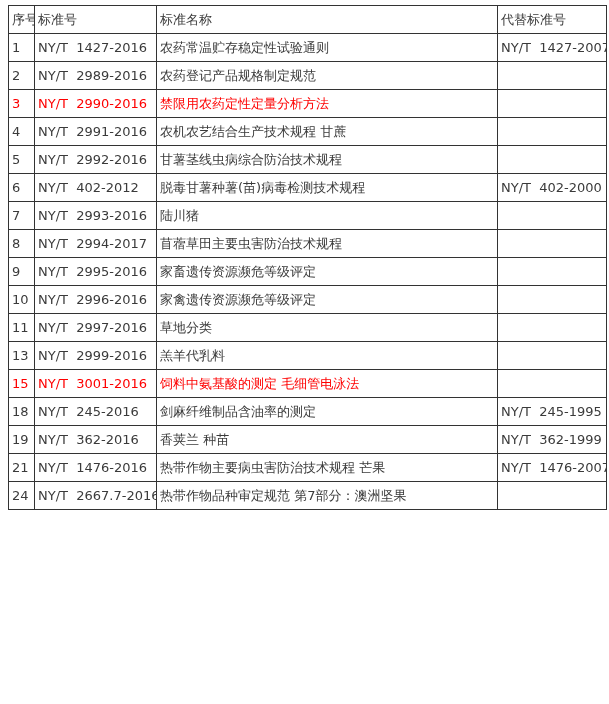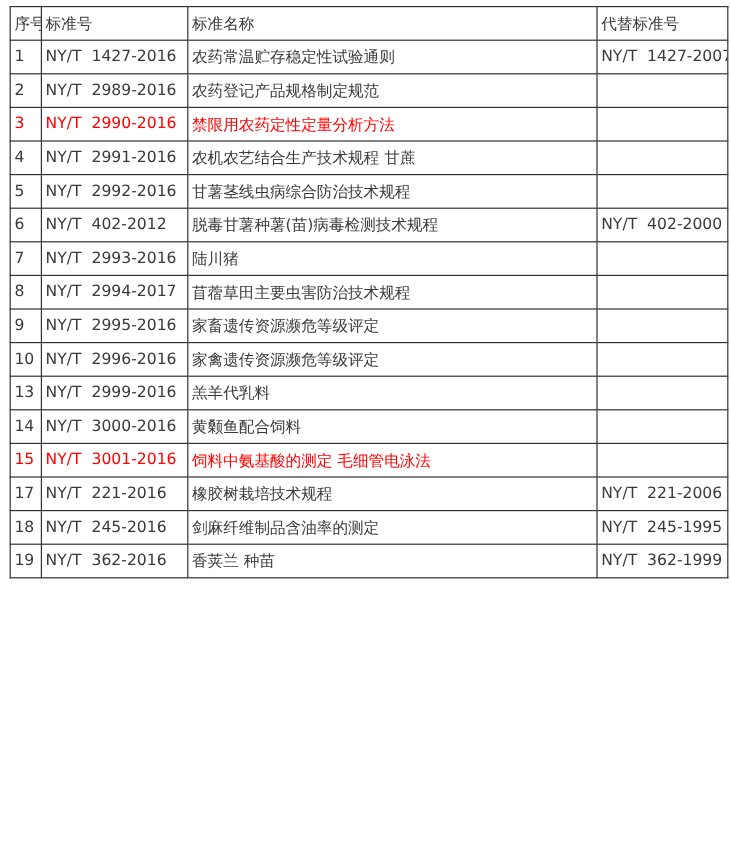--- a/index.html
+++ b/index.html
@@ -112,50 +112,56 @@
           <td>家畜遗传资源濒危等级评定</td>
           <td></td>
         </tr>
         <tr>
           <td>10</td>
           <td>NY/T  2996-2016</td>
           <td>家禽遗传资源濒危等级评定</td>
           <td></td>
         </tr>
         <tr>
+          <td>11</td>
+          <td>NY/T  2997-2016</td>
+          <td>草地分类</td>
+          <td></td>
+        </tr>
+        <tr>
           <td>13</td>
           <td>NY/T  2999-2016</td>
           <td>羔羊代乳料</td>
-          <td></td>
-        </tr>
-        <tr>
-          <td>14</td>
-          <td>NY/T  3000-2016</td>
-          <td>黄颡鱼配合饲料</td>
           <td></td>
         </tr>
         <tr>
           <td class="red-cell">15</td>
           <td class="red-cell">NY/T  3001-2016</td>
           <td class="red-cell">饲料中氨基酸的测定 毛细管电泳法</td>
           <td></td>
-        </tr>
-        <tr>
-          <td>17</td>
-          <td>NY/T  221-2016</td>
-          <td>橡胶树栽培技术规程</td>
-          <td>NY/T  221-2006</td>
         </tr>
         <tr>
           <td>18</td>
           <td>NY/T  245-2016</td>
           <td>剑麻纤维制品含油率的测定</td>
           <td>NY/T  245-1995</td>
         </tr>
         <tr>
           <td>19</td>
           <td>NY/T  362-2016</td>
           <td>香荚兰 种苗</td>
           <td>NY/T  362-1999</td>
         </tr>
+        <tr>
+          <td>21</td>
+          <td>NY/T  1476-2016</td>
+          <td>热带作物主要病虫害防治技术规程 芒果</td>
+          <td>NY/T  1476-2007</td>
+        </tr>
+        <tr>
+          <td>24</td>
+          <td>NY/T  2667.7-2016</td>
+          <td>热带作物品种审定规范 第7部分：澳洲坚果</td>
+          <td></td>
+        </tr>
       </tbody>
   </table>
 </div>
 
 </body></html>

